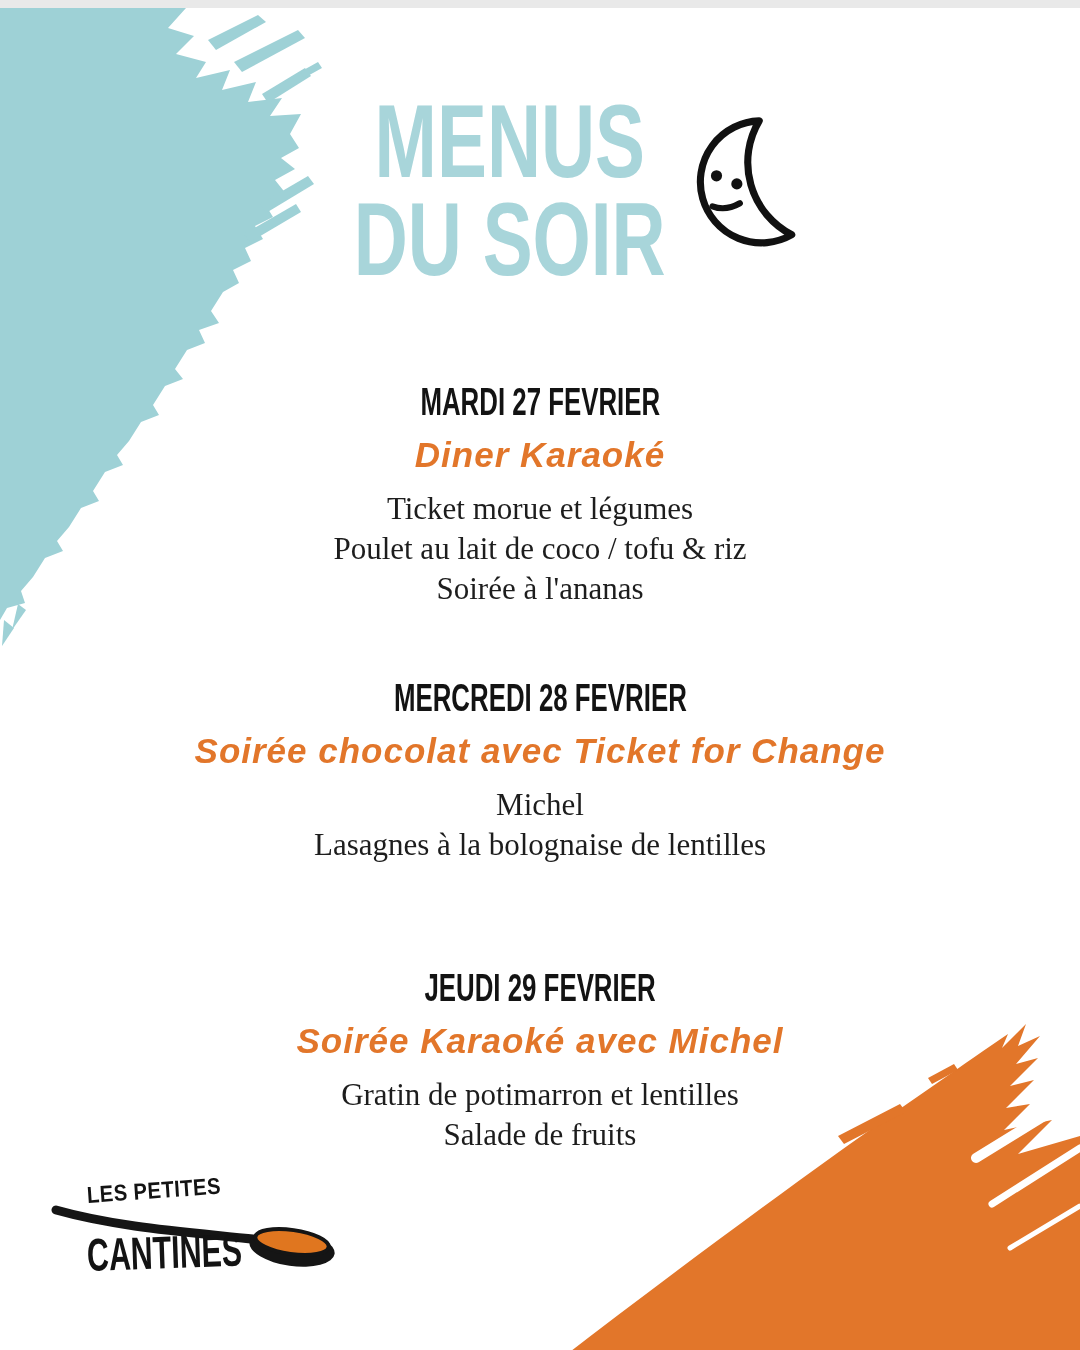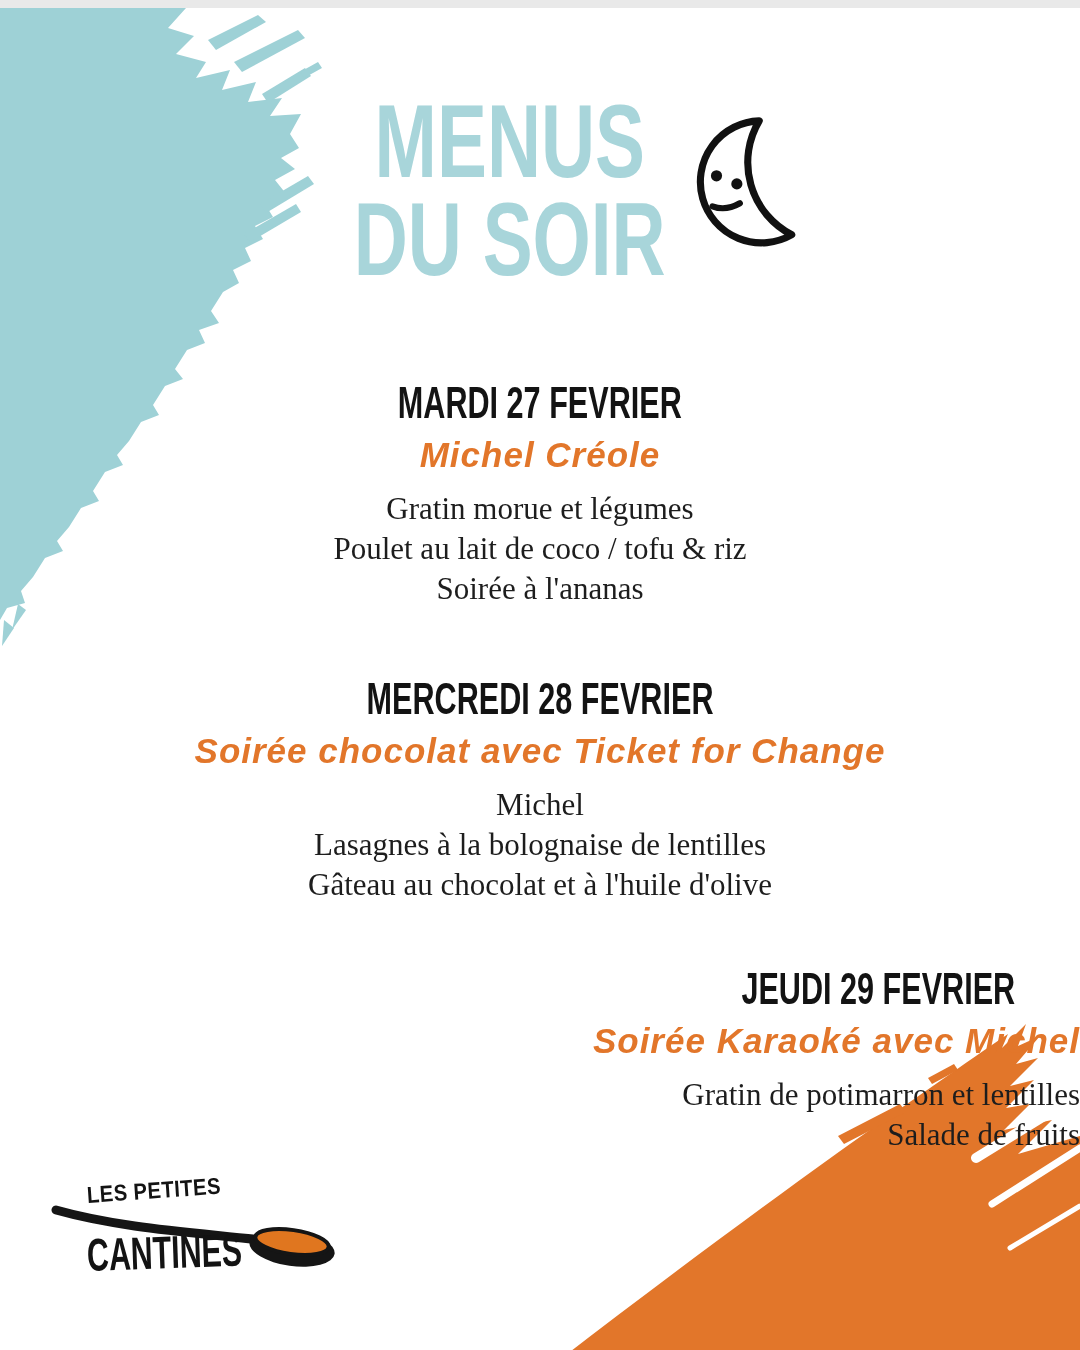--- a/index.html
+++ b/index.html
@@ -13,22 +13,22 @@
   .brush-orange{position:absolute;right:0;bottom:0;width:540px;height:350px;}
   
   .title{
     position:absolute;top:84px;left:0;width:1020px;text-align:center;
     color:#a8d5da;font-weight:bold;font-size:104px;line-height:98px;
   }
   .cond-title{display:inline-block;transform:scaleX(0.72);transform-origin:center;white-space:nowrap;}
   .moon{position:absolute;left:686px;top:104px;width:122px;height:154px;}
   
   .menu{position:absolute;left:0;width:1080px;text-align:center;}
-  .menu-1{top:372px;} .menu-2{top:668px;} .menu-3{top:958px;text-align:right;}
-  .date{font-size:45px;font-weight:bold;color:#131313;line-height:45px;}
+  .menu-1{top:372px;} .menu-2{top:668px;} .menu-3{top:958px;}
+  .date{font-size:38px;font-weight:bold;color:#131313;line-height:45px;}
   .cond-date{display:inline-block;transform:scaleX(0.68);transform-origin:center;white-space:nowrap;}
   .theme{
     margin-top:10px;font-size:35px;line-height:40px;font-style:italic;font-weight:bold;
     color:#e2762a;letter-spacing:1px;
   }
   .items{
     margin-top:14px;font-family:"Liberation Serif","DejaVu Serif",serif;
     font-size:31px;line-height:40px;color:#1d1d1d;
   }
   
@@ -95,37 +95,36 @@
     <path d="M72,8 A60,60 0 1 0 104,120 A80,80 0 0 1 72,8 Z" fill="#ffffff" stroke="#111111" stroke-width="7" stroke-linejoin="round"></path>
     <circle cx="30" cy="62" r="5.5" fill="#111111"></circle>
     <circle cx="50" cy="70" r="5.5" fill="#111111"></circle>
     <path d="M26,92 Q39,97 53,89" fill="none" stroke="#111111" stroke-width="6" stroke-linecap="round"></path>
   </svg>
 
   <div class="menu menu-1">
     <div class="date">
       <span class="cond-date">MARDI 27 FEVRIER</span>
     </div>
-    <div class="theme">Michel Créole</div>
+    <div class="theme">Diner Karaoké</div>
     <div class="items">
-      <div>Gratin morue et légumes</div>
+      <div>Ticket morue et légumes</div>
       <div>Poulet au lait de coco / tofu &amp; riz</div>
       <div>Soirée à l'ananas</div>
     </div>
   </div>
 
   <div class="menu menu-2">
     <div class="date">
       <span class="cond-date">MERCREDI 28 FEVRIER</span>
     </div>
     <div class="theme">Soirée chocolat avec Ticket for Change</div>
     <div class="items">
       <div>Michel</div>
       <div>Lasagnes à la bolognaise de lentilles</div>
-      <div>Gâteau au chocolat et à l'huile d'olive</div>
     </div>
   </div>
 
   <div class="menu menu-3">
     <div class="date">
       <span class="cond-date">JEUDI 29 FEVRIER</span>
     </div>
     <div class="theme">Soirée Karaoké avec Michel</div>
     <div class="items">
       <div>Gratin de potimarron et lentilles</div>

